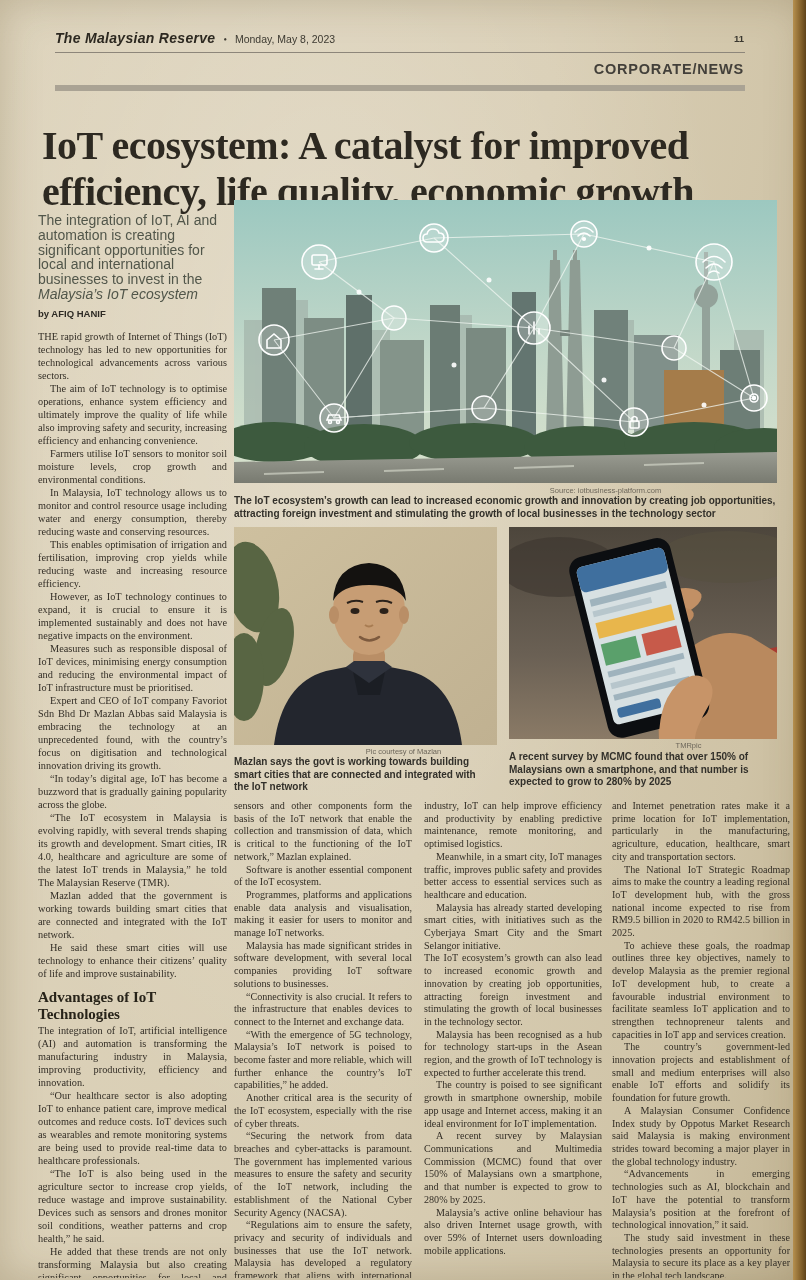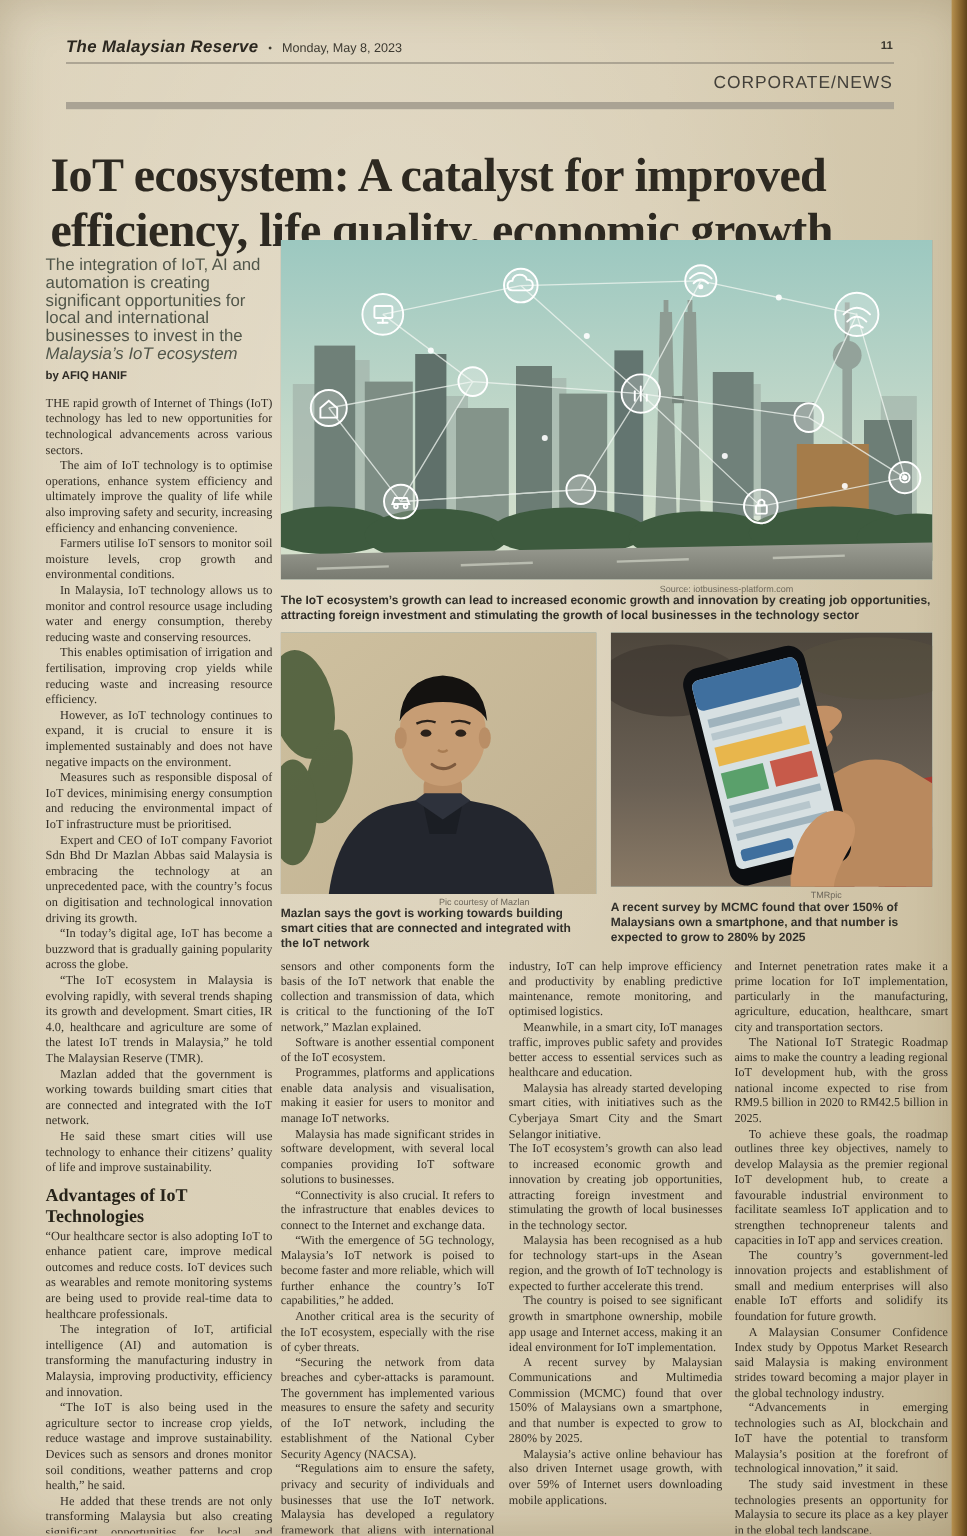--- a/index.html
+++ b/index.html
@@ -13,21 +13,21 @@
   }
   .page-edge{position:absolute;right:0;top:0;width:13px;height:1280px;
     background:linear-gradient(90deg,#b6904f,#7c5a26 70%,#5e421a);}
   
   .masthead-row{position:absolute;left:55px;top:30px;width:690px;display:flex;align-items:baseline;gap:8px;}
   .masthead{font-family:Liberation Sans, sans-serif;font-weight:bold;font-size:14px;letter-spacing:.3px;color:#2c2820;font-style:italic;}
   .m-date{font-family:"Liberation Sans",sans-serif;font-size:10.5px;color:#3d3a31;}
   .m-bullet{font-size:10px;color:#3d3a31;}
   .pageno{position:absolute;right:62px;top:33px;font-family:"Liberation Sans",sans-serif;font-weight:bold;font-size:9.5px;color:#3a372f;text-align:right;}
   .rule-thin{position:absolute;left:55px;top:52px;width:690px;height:1px;background:#8d867a;}
-  .section-label{position:absolute;right:62px;top:61px;font-family:"Liberation Sans",sans-serif;font-weight:normal;font-size:14.5px;letter-spacing:.8px;color:#43403a;}
+  .section-label{position:absolute;right:62px;top:61px;font-family:"Liberation Sans",sans-serif;font-weight:bold;font-size:14.5px;letter-spacing:.8px;color:#43403a;}
   .rule-thick{position:absolute;left:55px;top:85px;width:690px;height:6px;background:#aaa394;}
   
   .headline{position:absolute;left:42px;top:96px;width:748px;
     font-family:"Liberation Serif",serif;font-weight:bold;font-size:40px;line-height:46px;
     letter-spacing:-.5px;color:#2d2921;}
   
   .standfirst{position:absolute;left:38px;top:199px;width:186px;
     font-family:"Liberation Sans",sans-serif;font-size:14px;line-height:14.8px;color:#51564a;}
   .standfirst .it{font-style:italic;}
   .byline{position:absolute;left:38px;top:308px;font-family:"Liberation Sans",sans-serif;font-weight:bold;font-size:9.5px;color:#2d2a24;}
@@ -77,30 +77,30 @@
 
   <div class="leftcol body-text">
     <div>
         <p>THE rapid growth of Internet of Things (IoT) technology has led to new opportunities for technological advancements across various sectors.</p>
         <p>The aim of IoT technology is to optimise operations, enhance system efficiency and ultimately improve the quality of life while also improving safety and security, increasing efficiency and enhancing convenience.</p>
         <p>Farmers utilise IoT sensors to monitor soil moisture levels, crop growth and environmental conditions.</p>
         <p>In Malaysia, IoT technology allows us to monitor and control resource usage including water and energy consumption, thereby reducing waste and conserving resources.</p>
         <p>This enables optimisation of irrigation and fertilisation, improving crop yields while reducing waste and increasing resource efficiency.</p>
         <p>However, as IoT technology continues to expand, it is crucial to ensure it is implemented sustainably and does not have negative impacts on the environment.</p>
         <p>Measures such as responsible disposal of IoT devices, minimising energy consumption and reducing the environmental impact of IoT infrastructure must be prioritised.</p>
-        <p>Expert and CEO of IoT company Favoriot Sdn Bhd Dr Mazlan Abbas said Malaysia is embracing the technology at an unprecedented pace, with the country’s focus on digitisation and technological innovation driving its growth.</p>
+        <p>Expert and CEO of IoT company Favoriot Sdn Bhd Dr Mazlan Abbas said Malaysia is embracing the technology at an unprecedented found, with the country’s focus on digitisation and technological innovation driving its growth.</p>
         <p>“In today’s digital age, IoT has become a buzzword that is gradually gaining popularity across the globe.</p>
         <p>“The IoT ecosystem in Malaysia is evolving rapidly, with several trends shaping its growth and development. Smart cities, IR 4.0, healthcare and agriculture are some of the latest IoT trends in Malaysia,” he told The Malaysian Reserve (TMR).</p>
         <p>Mazlan added that the government is working towards building smart cities that are connected and integrated with the IoT network.</p>
         <p>He said these smart cities will use technology to enhance their citizens’ quality of life and improve sustainability.</p>
       </div>
     <h3 class="subhead">Advantages of IoT Technologies</h3>
     <div class="body-text">
+        <p>The integration of IoT, artificial intelligence (AI) and automation is transforming the manufacturing industry in Malaysia, improving productivity, efficiency and innovation.</p>
         <p>“Our healthcare sector is also adopting IoT to enhance patient care, improve medical outcomes and reduce costs. IoT devices such as wearables and remote monitoring systems are being used to provide real-time data to healthcare professionals.</p>
-        <p>The integration of IoT, artificial intelligence (AI) and automation is transforming the manufacturing industry in Malaysia, improving productivity, efficiency and innovation.</p>
         <p>“The IoT is also being used in the agriculture sector to increase crop yields, reduce wastage and improve sustainability. Devices such as sensors and drones monitor soil conditions, weather patterns and crop health,” he said.</p>
         <p>He added that these trends are not only transforming Malaysia but also creating significant opportunities for local and international businesses to invest in the country’s IoT ecosystem.</p>
       </div>
   </div>
 
   <figure class="fig city-fig" style="margin:0">
     <svg width="543" height="283" viewBox="0 0 543 283">
       <defs>
         <linearGradient id="sky" x1="0" y1="0" x2="0" y2="1">
           <stop offset="0" stop-color="#9cc8c0"></stop>

